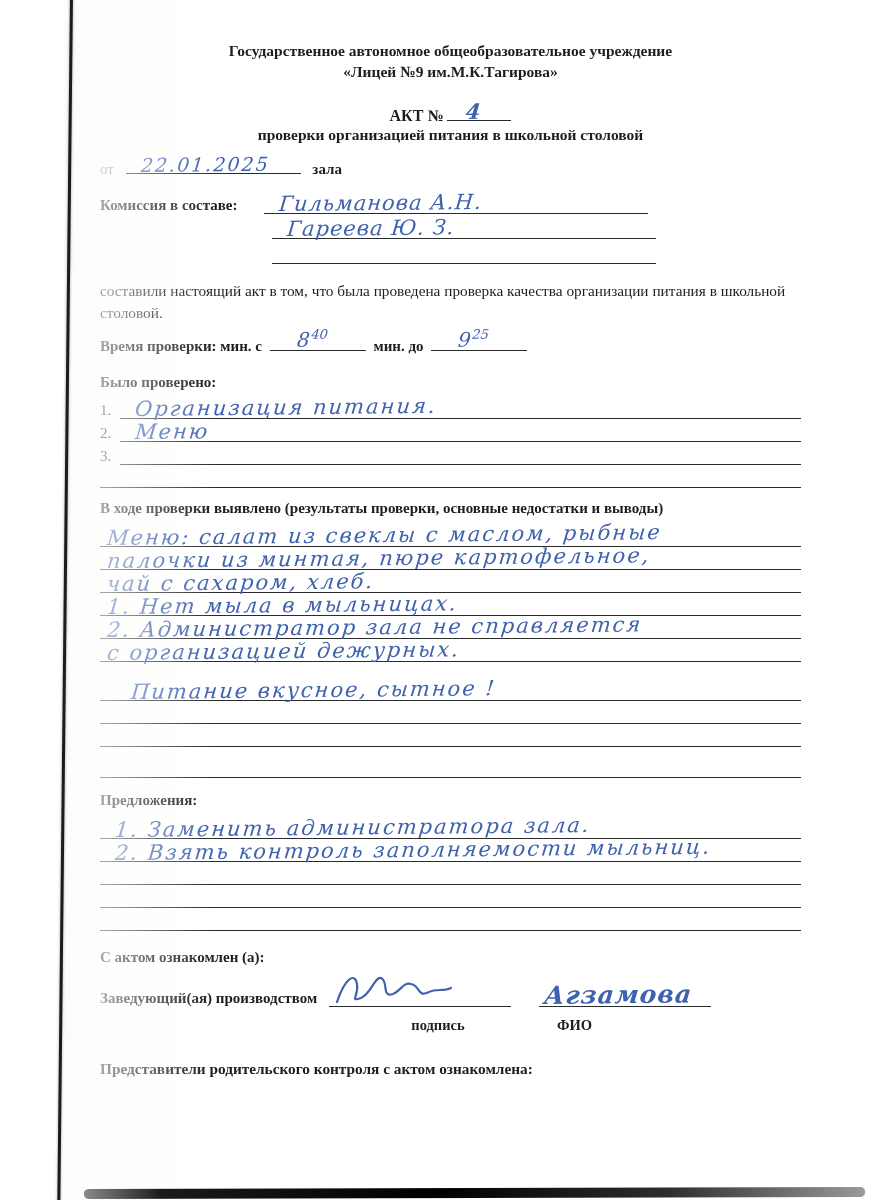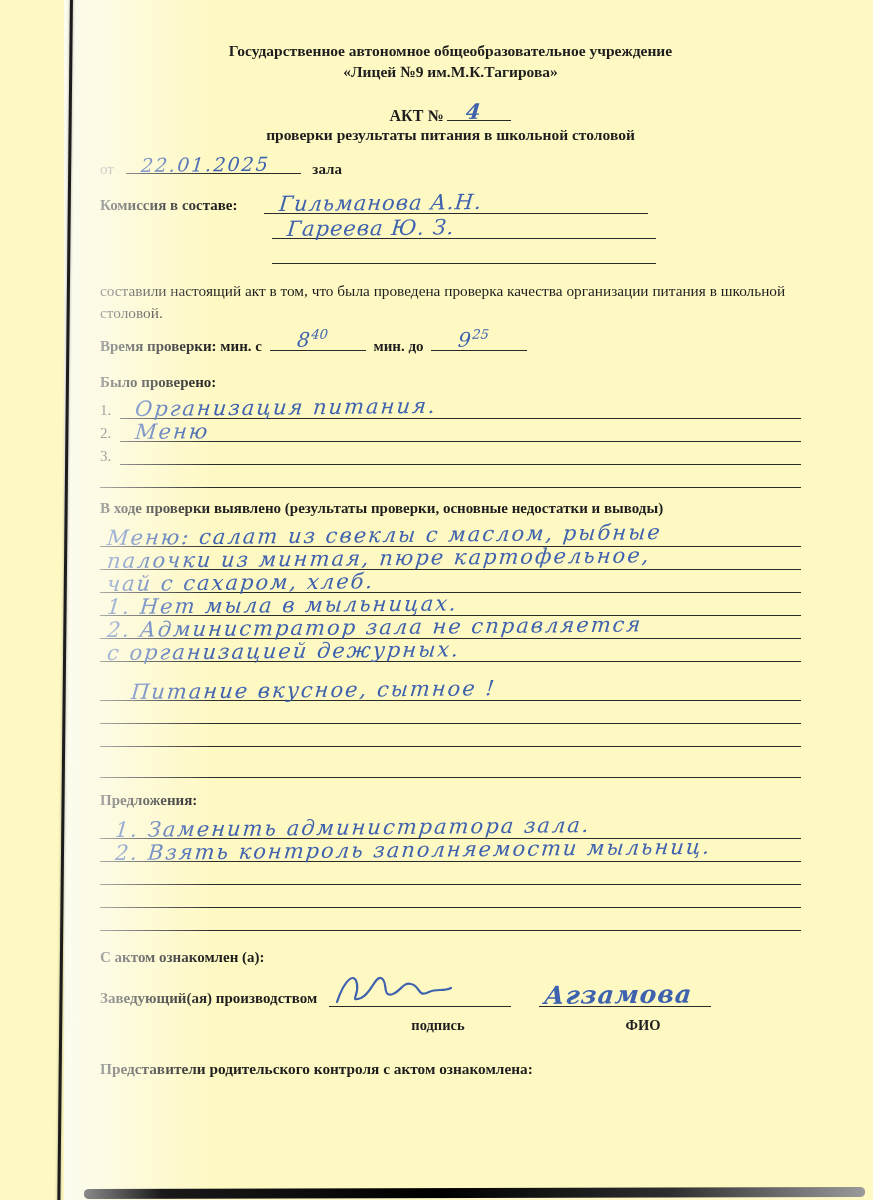--- a/index.html
+++ b/index.html
@@ -1,20 +1,20 @@
 <!DOCTYPE html>
 <html><head>
 <meta charset="utf-8">
 <style>
   html,body { margin:0; padding:0; background:#d8d8d4; }
   .page {
     position:relative;
     width:873px; height:1200px;
     margin:0 auto;
-    background:#fef9c3;
+    background:#ffffff;
     overflow:hidden;
     font-family:"Liberation Serif", serif;
     color:#1e1e1e;
   }
   
   .edge-line {
     position:absolute; left:70px; top:-6px; height:1215px; width:3px;
     background:#1c1c1c; transform:rotate(0.6deg); transform-origin:top center;
     box-shadow:0 0 3px rgba(0,0,0,0.35); z-index:40;
   }
@@ -91,21 +91,21 @@
   .sig-row { display:flex; align-items:flex-end; height:34px; font-weight:bold; }
   .sig-label { flex:none; }
   .sig-rule { width:182px; height:24px; margin-left:12px; flex:none; }
   .fio-rule { width:172px; height:24px; margin-left:28px; flex:none; }
   .fio-rule .hw { left:4px; bottom:-4px; font-size:25px; letter-spacing:1px; }
   .sig-scribble { position:absolute; left:2px; bottom:-4px; }
   .caption-row { display:flex; margin-top:10px; font-size:14.5px; font-weight:bold; }
   .caption-row .csp1 { width:247px; flex:none; }
   .caption-row .c1 { width:182px; text-align:center; flex:none; }
   .caption-row .csp2 { width:28px; flex:none; }
-  .caption-row .c2 { width:172px; text-align:center; flex:none; }
+  .caption-row .c2 { width:172px; text-align:left; flex:none; }
 
   .representatives { margin-top:26px; font-size:15.3px; font-weight:bold; }
 </style>
 </head>
 <body>
 
 <div class="page">
   <div class="edge-line"></div>
   <div class="fade-overlay"></div>
   <div class="bottom-band"></div>
@@ -115,21 +115,21 @@
     <div class="org">
       <div>Государственное автономное общеобразовательное учреждение</div>
       <div>«Лицей №9 им.М.К.Тагирова»</div>
     </div>
 
     <div class="act-head">
       <div class="act-no-row b">
         <span>АКТ №</span>
         <span class="rule act-no-rule"><span class="hw">4</span></span>
       </div>
-      <div class="b">проверки результаты питания в школьной столовой</div>
+      <div class="b">проверки организацией питания в школьной столовой</div>
     </div>
 
     <div class="date-row">
       <span class="faded">от</span>
       <span class="rule date-rule"><span class="hw">22.01.2025</span></span>
       <span class="b">зала</span>
     </div>
 
     <div class="commission">
       <div class="commission-row">

